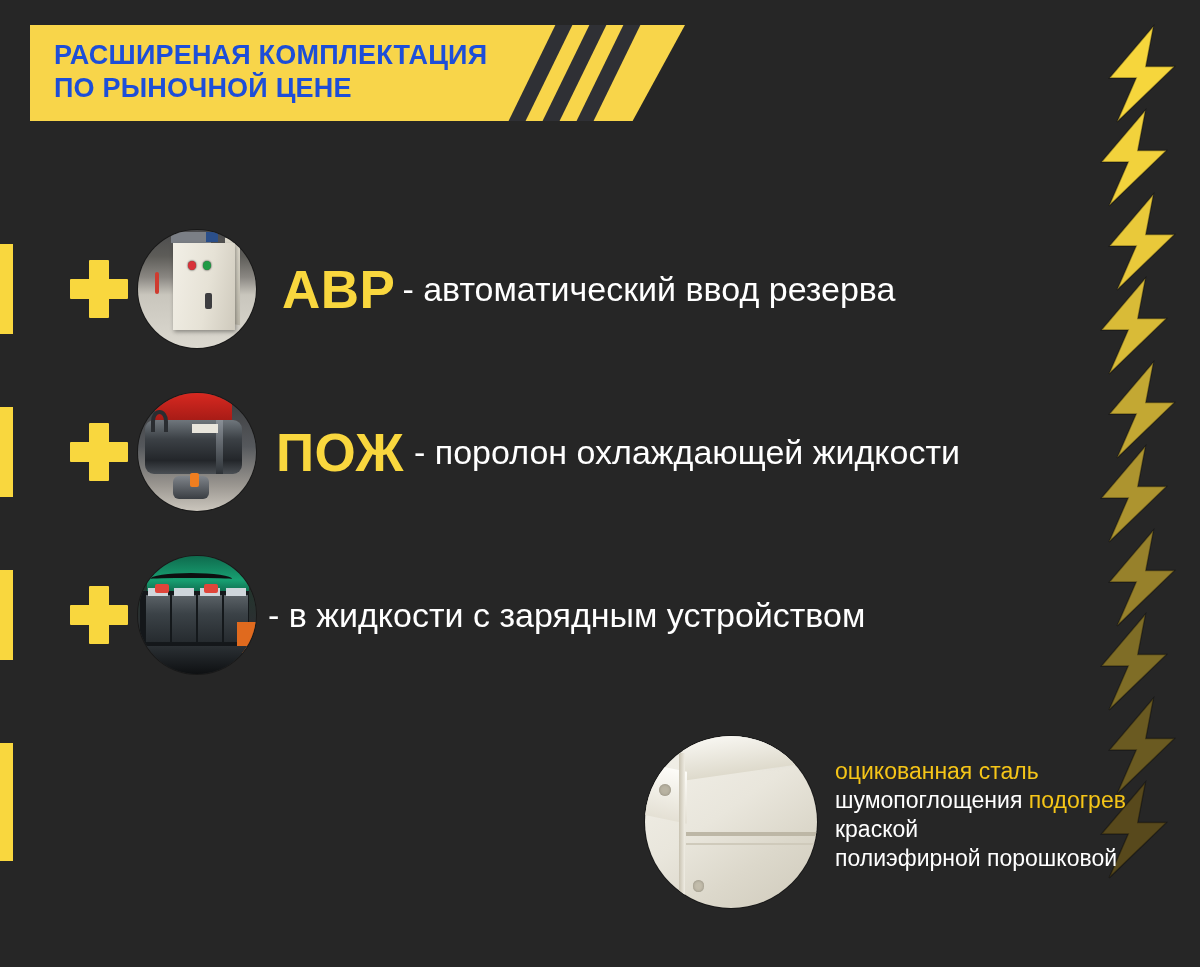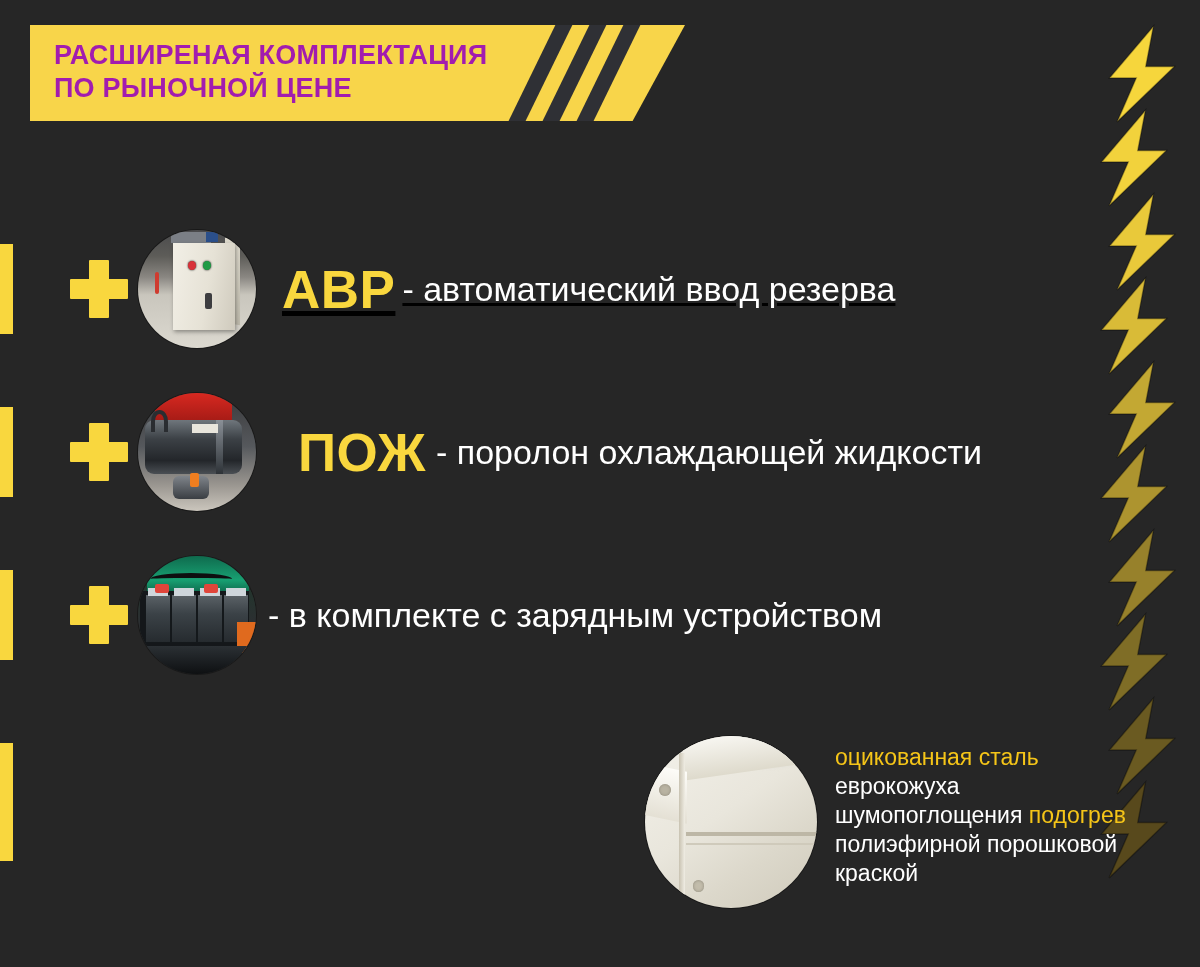--- a/index.html
+++ b/index.html
@@ -14,21 +14,21 @@
 
   
   .banner{
     position:absolute;left:30px;top:25px;width:655px;height:96px;
     background:#F8D54A;
     clip-path:polygon(0 0, 100% 0, 92% 100%, 0 100%);
     overflow:hidden;
   }
   .banner-title{
     position:absolute;left:24px;top:14px;
-    color:#a21caf;
+    color:#1d4ed8;
     font-weight:bold;
     font-size:27px;
     line-height:33px;
     letter-spacing:0.2px;
     white-space:pre-line;
     text-transform:uppercase;
   }
   .stripes{position:absolute;right:18px;top:0;width:150px;height:96px;}
   .stripe{
     position:absolute;top:-10px;width:17px;height:120px;
@@ -252,21 +252,21 @@
   <div class="banner">
     <div class="banner-title">РАСШИРЕНАЯ КОМПЛЕКТАЦИЯ
 ПО РЫНОЧНОЙ ЦЕНЕ</div>
     <div class="stripes">
       <div class="stripe s1"></div>
       <div class="stripe s2"></div>
       <div class="stripe s3"></div>
     </div>
   </div>
 
-  <div class="frow" style="left:70px;top:230px;text-decoration:underline;">
+  <div class="frow" style="left:70px;top:230px;">
     <div class="plus"></div>
     <div class="thumb" style="width:118px;height:118px;margin-left:10px;">
       <div class="ph ph-avr">
         <div class="strip"></div>
           <div class="blu"></div>
         <div class="cab-side"></div>
           <div class="cab"></div>
         <div class="redwire"></div>
         <div class="led-r"></div>
           <div class="led-g"></div>
@@ -283,21 +283,21 @@
       <div class="ph ph-poj">
         <div class="red"></div>
           <div class="body"></div>
           <div class="band"></div>
         <div class="label"></div>
           <div class="pipe"></div>
         <div class="motor"></div>
           <div class="orange"></div>
       </div>
     </div>
-    <div class="acr" style="margin-left:42px;">ПОЖ</div>
+    <div class="acr" style="margin-left:20px;">ПОЖ</div>
     <div class="desc" style="margin-left:10px;">- поролон охлаждающей жидкости</div>
   </div>
 
   <div class="frow" style="left:70px;top:556px;">
     <div class="plus"></div>
     <div class="thumb" style="width:118px;height:118px;margin-left:10px;">
       <div class="ph ph-akb">
         <div class="green"></div>
           <div class="tray"></div>
         <div class="wire"></div>
@@ -312,39 +312,38 @@
           </div>
           <div class="bat b4">
             <b></b>
           </div>
         <div class="termr"></div>
           <div class="termr2"></div>
         <div class="orange"></div>
           <div class="floor"></div>
       </div>
     </div>
-    <div class="desc" style="margin-left:12px;">- в комплекте с зарядным устройством</div>
+    <div class="desc" style="margin-left:12px;">- в жидкости с зарядным устройством</div>
   </div>
 
 
   <div class="bblock" style="left:645px;top:736px;">
     <div class="thumb" style="width:172px;height:172px;">
       <div class="ph ph-steel">
         <div class="blur"></div>
         <div class="top"></div>
           <div class="corner"></div>
         <div class="edge"></div>
         <div class="seam1"></div>
           <div class="seam2"></div>
         <div class="sc1"></div>
           <div class="sc2"></div>
       </div>
     </div>
     <div class="btext" style="margin-left:18px;margin-top:-14px;">
       <div class="y">оцикованная сталь</div>
-      <div>еврокожуха</div>
       <div><span>шумопоглощения </span><span class="y">подогрев</span></div>
+      <div>краской</div>
       <div>полиэфирной порошковой</div>
-      <div>краской</div>
     </div>
   </div>
 
 </div>
 
 </body></html>

